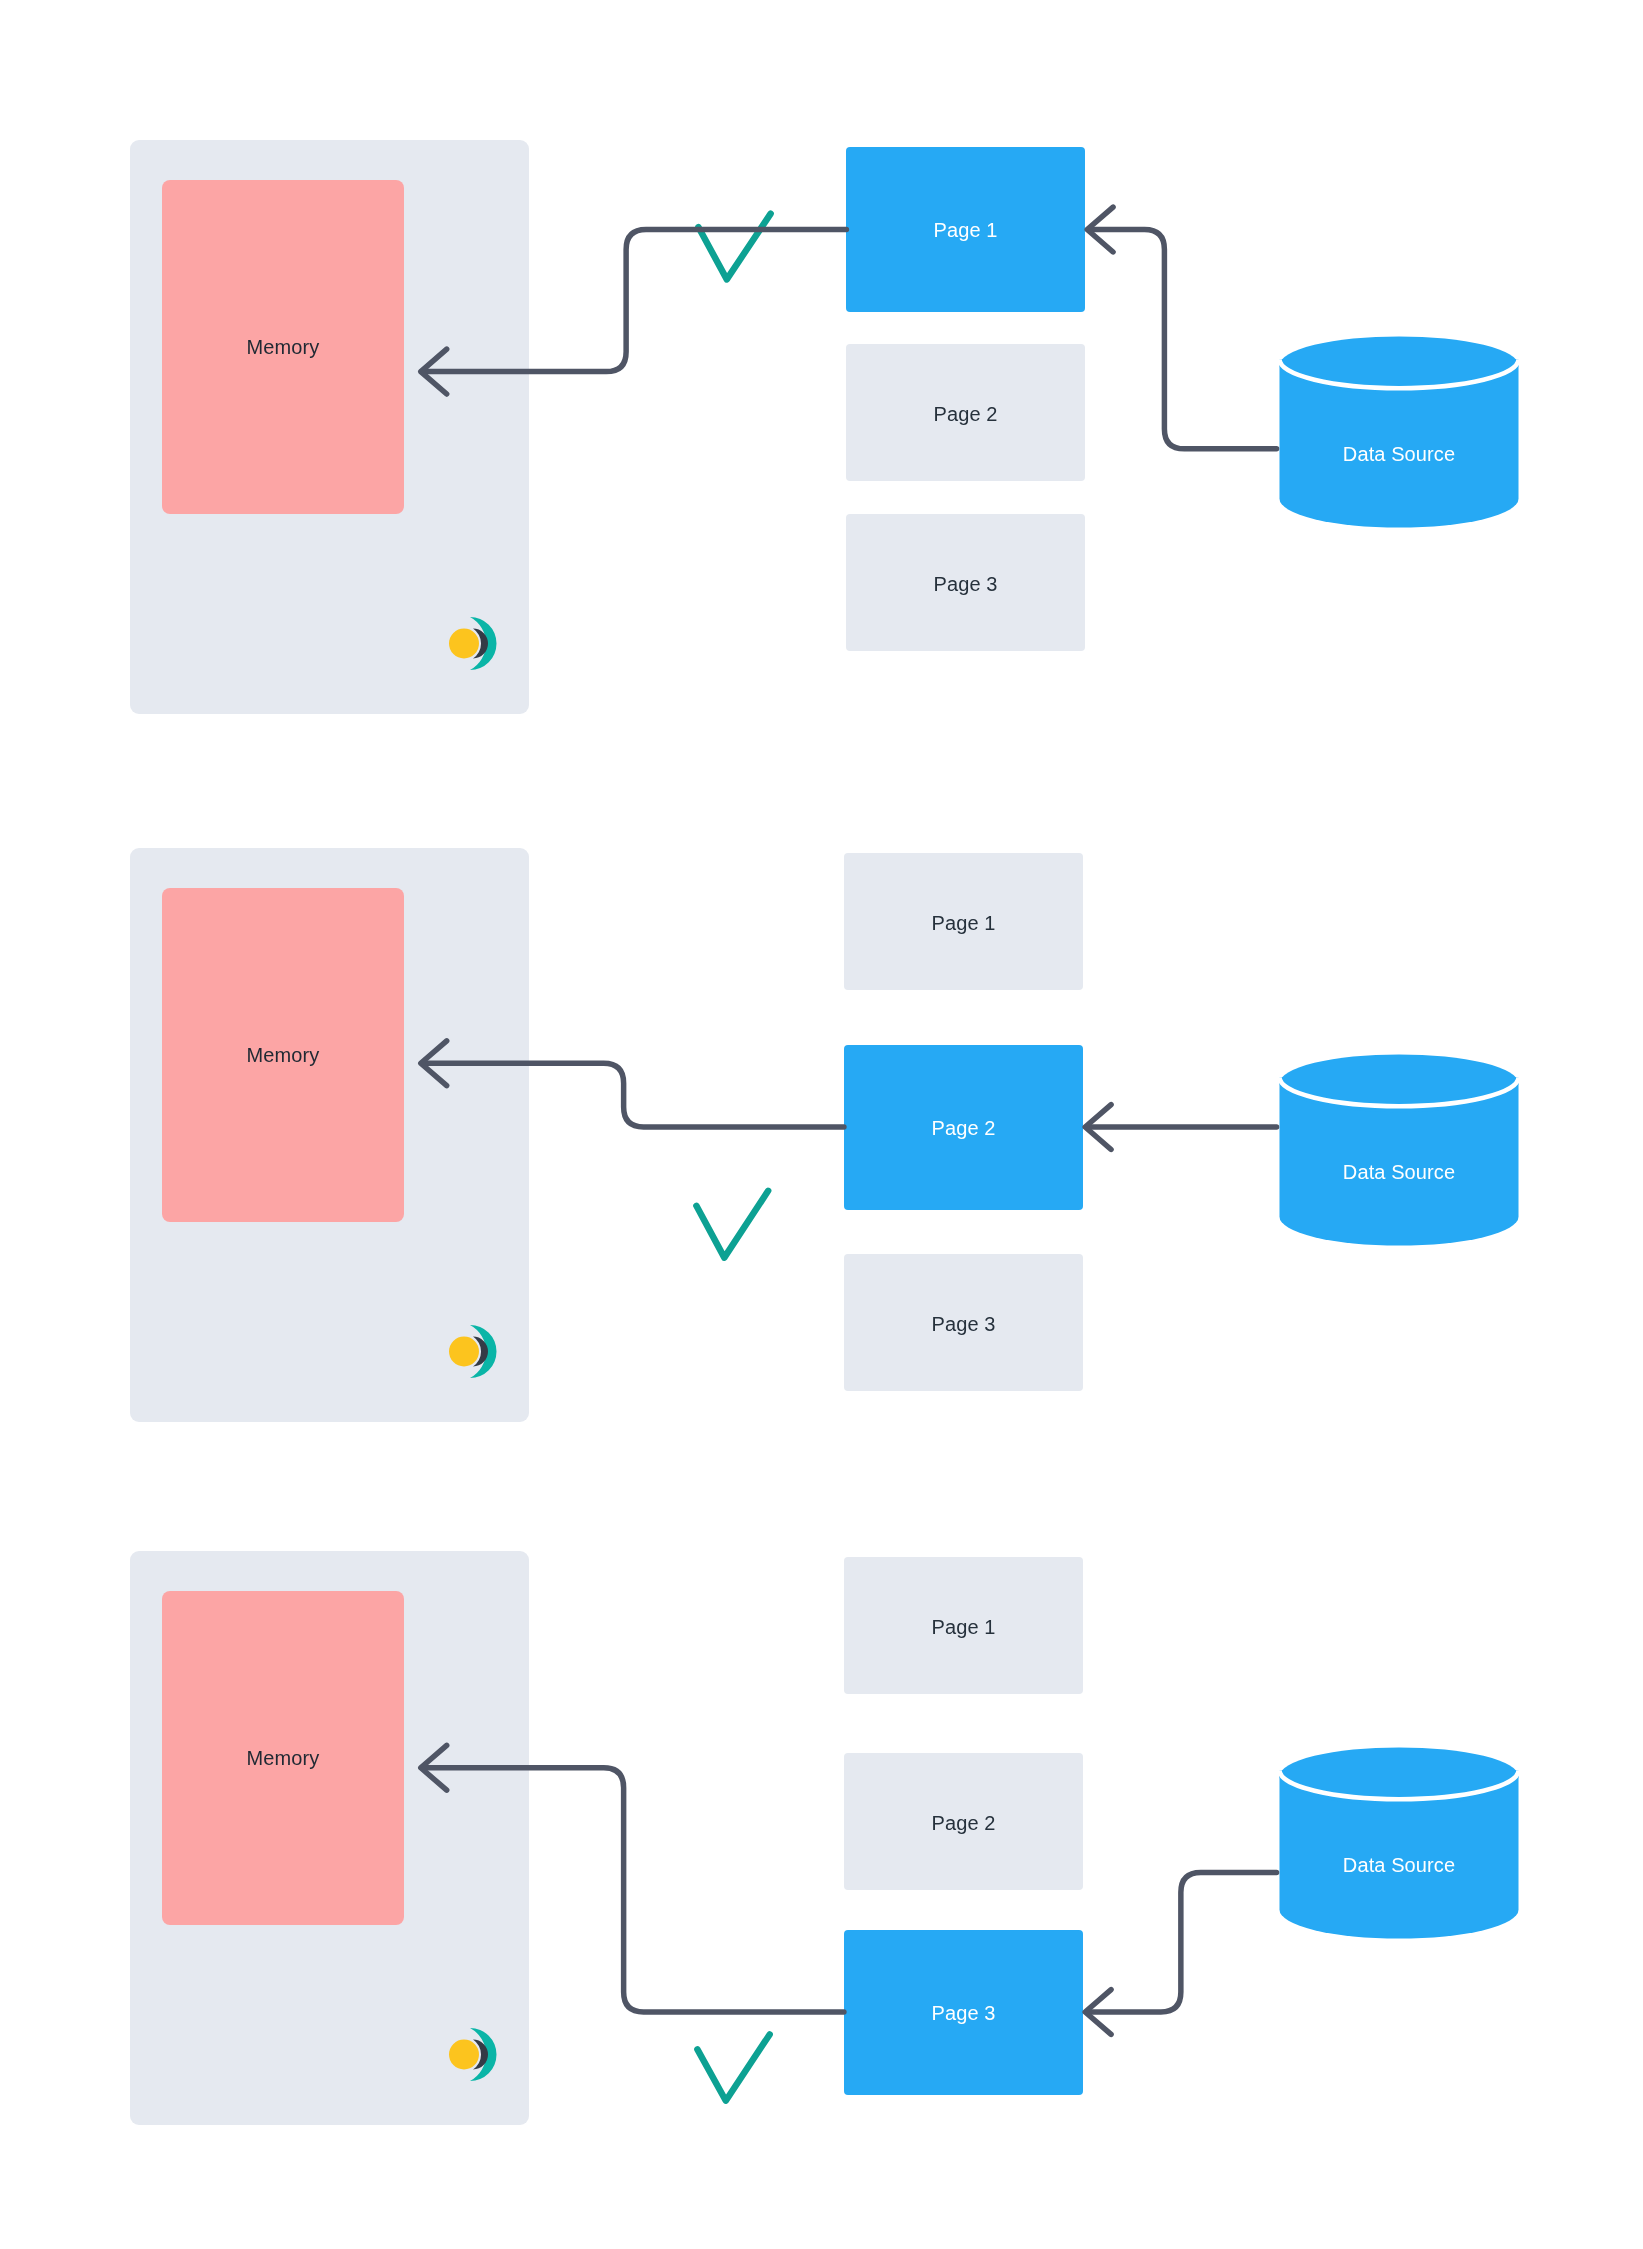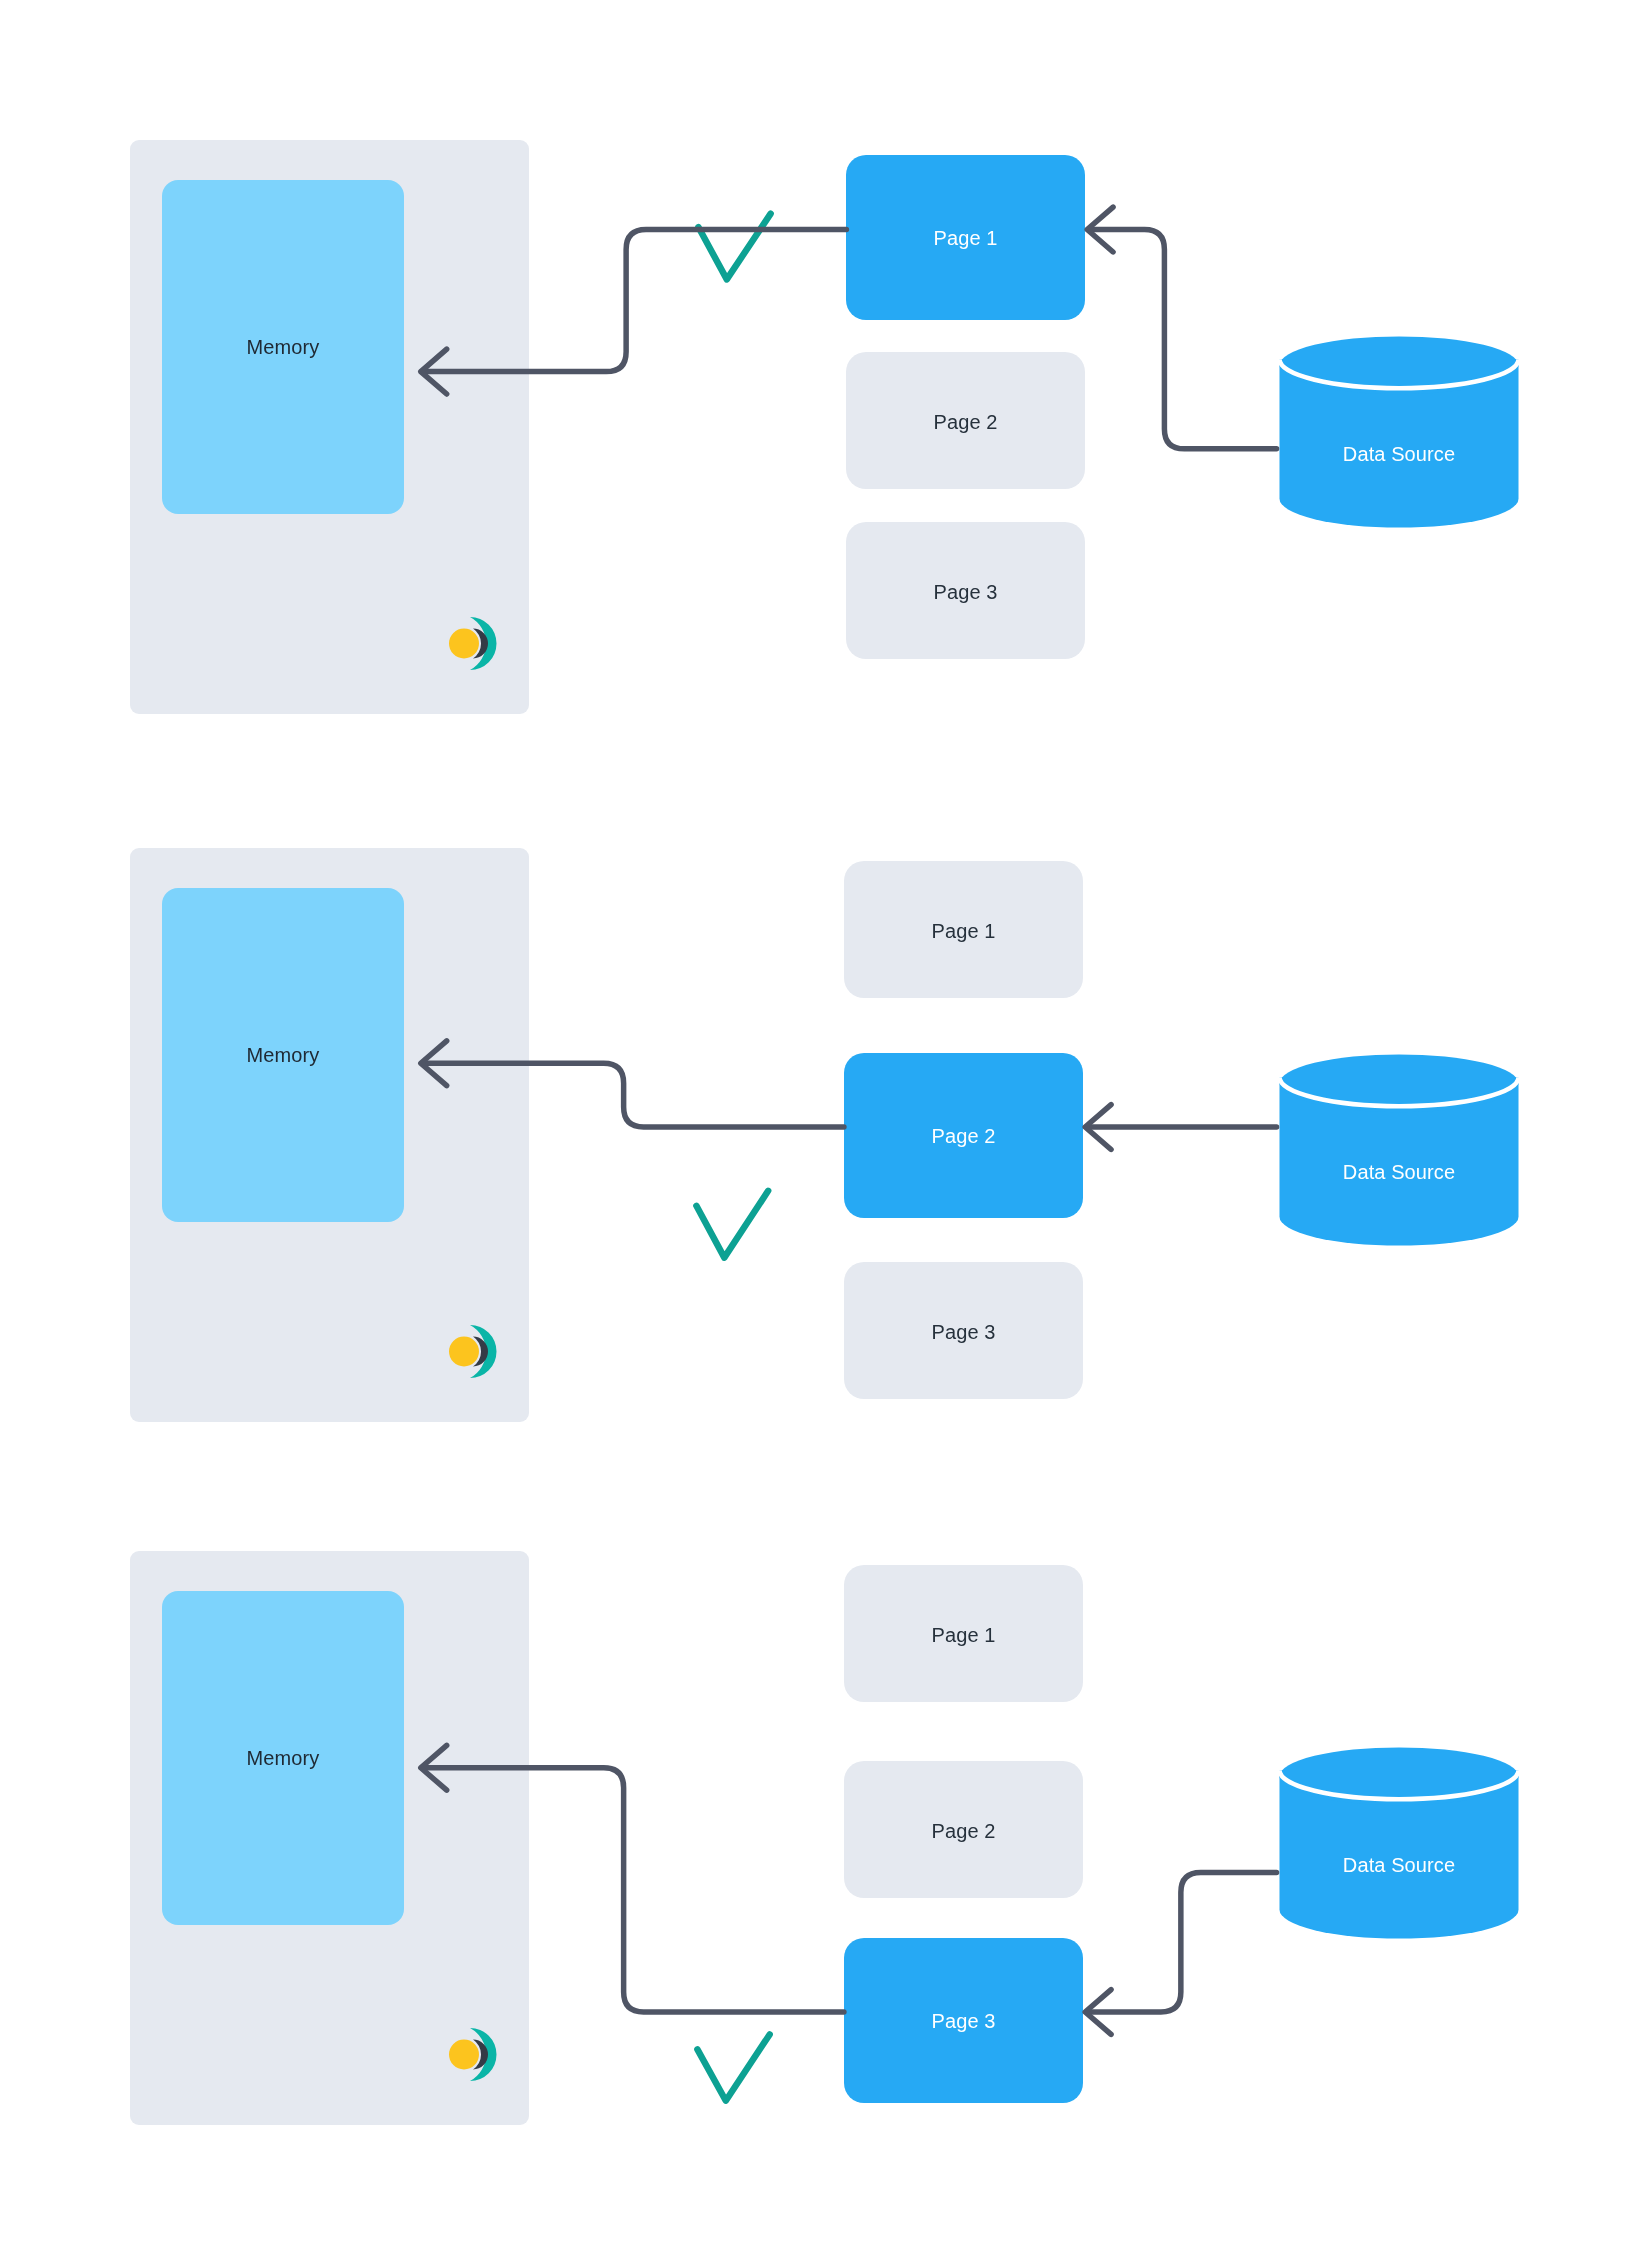--- a/index.html
+++ b/index.html
@@ -1,23 +1,23 @@
 <!DOCTYPE html>
 <html style="font-size:8px"><head>
 <meta charset="utf-8">
 <style>
   html,body{margin:0;padding:0;background:#ffffff;}
   body{font-family:"Liberation Sans","DejaVu Sans",sans-serif;}
   #stage{position:relative;width:1644px;height:2250px;background:#fff;overflow:hidden;}
   .panel{position:absolute;left:0;width:1644px;height:628px;}
   .mem-container{position:absolute;background:#e5e9f0;border-radius:9px;}
-  .mem-box{position:absolute;background:#7dd3fc;border-radius:16px;}
+  .mem-box{position:absolute;background:#fca5a5;border-radius:8px;}
   .mem-label{position:absolute;left:0;width:100%;text-align:center;color:#1f2933;
              font-size:20px;letter-spacing:0.1px;}
-  .page-box{position:absolute;border-radius:20px;margin-top:8px;}
+  .page-box{position:absolute;border-radius:4px;}
   .page-box.idle{background:#e5e9f0;}
   .page-box.active{background:#26a9f4;}
   .page-label{position:absolute;left:0;width:100%;text-align:center;font-size:20px;letter-spacing:0.1px;}
   .page-box.idle .page-label{color:#26313c;}
   .page-box.active .page-label{color:#ffffff;}
   .ds-wrap{position:absolute;}
   .ds-label{position:absolute;left:0;width:100%;text-align:center;color:#fff;font-size:20px;letter-spacing:0.1px;}
   svg.edge{position:absolute;left:0;top:0;width:1644px;height:628px;overflow:visible;pointer-events:none;}
   .logo{position:absolute;}
 </style>

